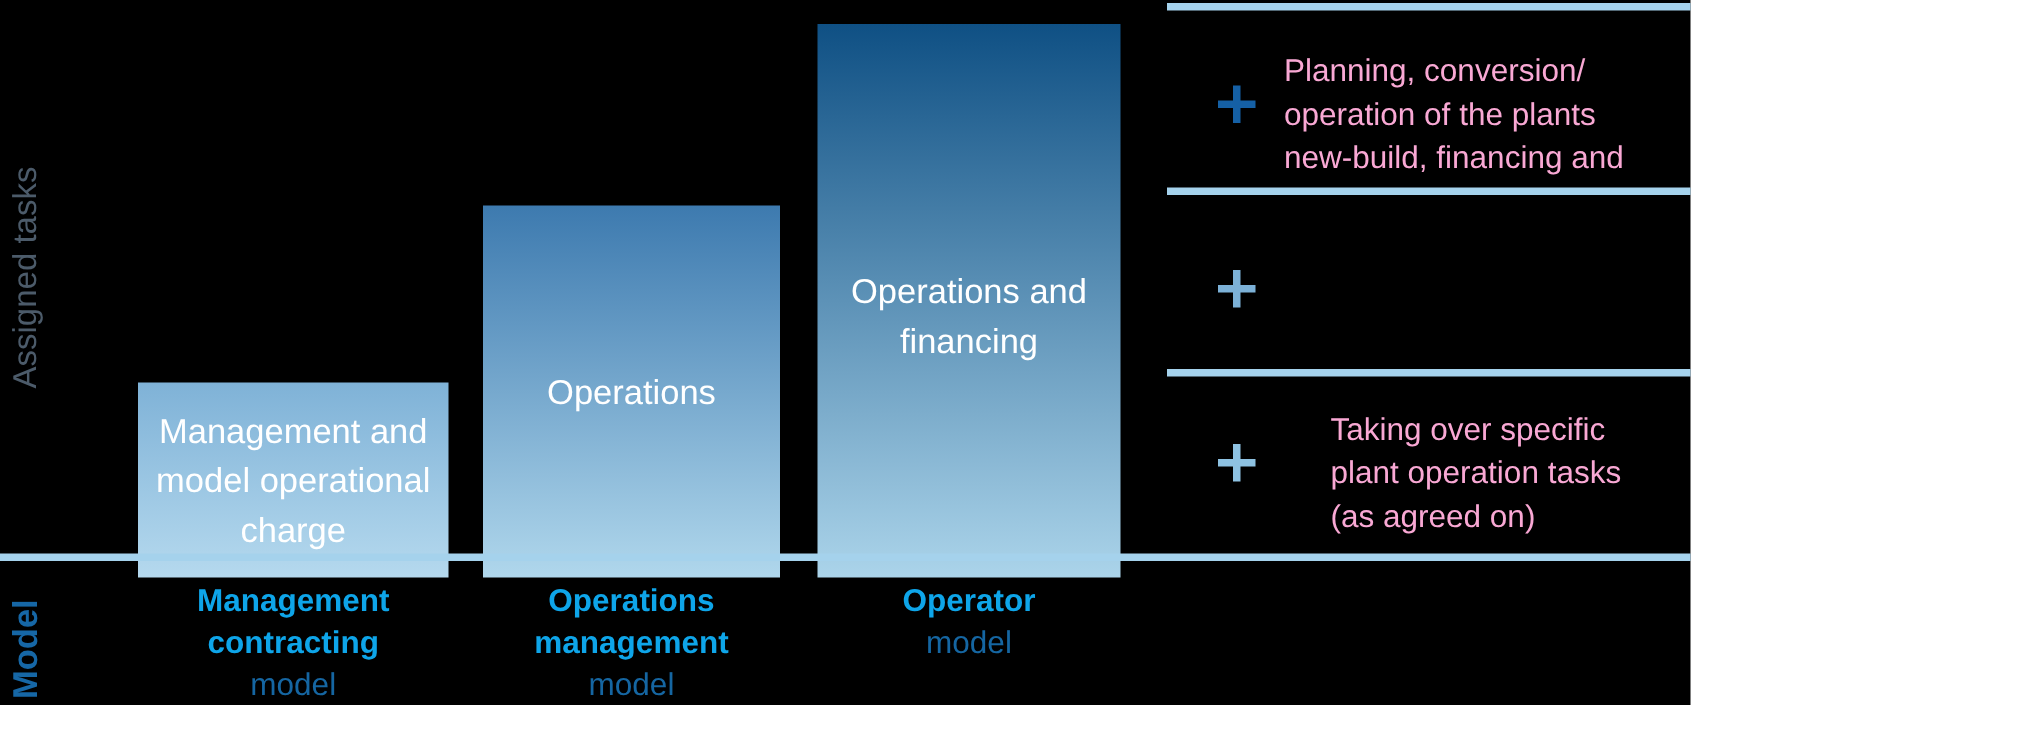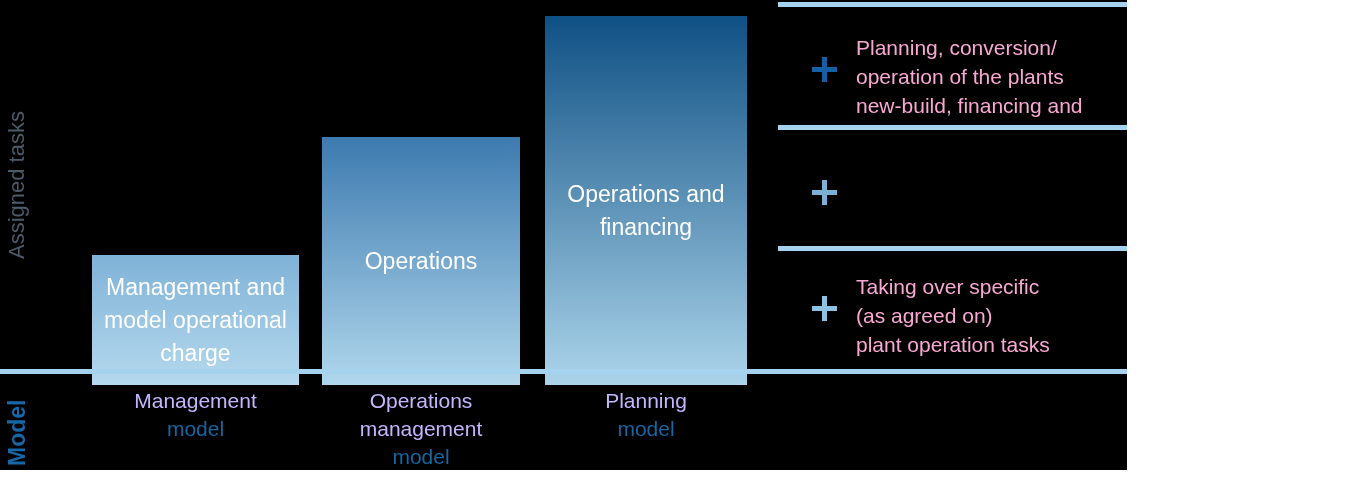--- a/index.html
+++ b/index.html
@@ -25,35 +25,35 @@
         background:linear-gradient(#0f5084,#abd4ea);}
 
   
   .vlabel{position:absolute;writing-mode:vertical-rl;transform:rotate(180deg);
           display:flex;align-items:center;justify-content:center;}
   .vlabel.tasks{left:0px;top:108px;width:34px;height:155px;color:#4c5b6a;font-size:22px;}
   .vlabel.model{left:0px;top:396px;width:34px;height:74px;color:#1667a6;font-size:23px;font-weight:bold;}
 
   
   .xlabel{position:absolute;top:387px;text-align:center;font-size:21px;line-height:28px;color:#0d5695;}
-  .xlabel .b{font-weight:normal;color:#c4b5fd;}
+  .xlabel .b{font-weight:bold;color:#0ea5e9;}
   .xlabel .r{font-weight:normal;color:#1566a2;}
   .xl1{left:92px;width:207px;}
   .xl2{left:322px;width:198px;}
   .xl3{left:545px;width:202px;}
 
   
   .plus{position:absolute;left:812px;width:25px;height:25px;}
   .plus::before{content:"";position:absolute;left:10px;top:0;width:5px;height:25px;background:currentColor;}
   .plus::after{content:"";position:absolute;left:0;top:10px;width:25px;height:5px;background:currentColor;}
   .plus.p1{top:57px;color:#1560a5;}
   .plus.p2{top:180px;color:#7cb1d7;}
   .plus.p3{top:296px;color:#8ec2e2;}
   .note-text{position:absolute;left:856px;width:275px;color:#f9a8d4;font-size:21px;line-height:29px;}
-  .nt1{top:33px;} .nt2{top:164px;} .nt3{top:272px;}
+  .nt1{top:33px;} .nt2{top:164px;} .nt3{top:272px;margin-left:31px;}
 </style>
 </head>
 <body>
 
 <div class="canvas">
   <div class="board">
 
     <div class="vlabel tasks">Assigned tasks</div>
     <div class="vlabel model">Model</div>
 
@@ -86,32 +86,33 @@
       <div>Planning, conversion/</div>
       <div>operation of the plants</div>
       <div>new-build, financing and</div>
     </div>
 
     <span class="plus p2"></span>
 
     <span class="plus p3"></span>
     <div class="note-text nt3">
       <div>Taking over specific</div>
+      <div>plant operation tasks</div>
       <div>(as agreed on)</div>
-      <div>plant operation tasks</div>
     </div>
 
     <div class="xlabel xl1">
       <div class="b">Management</div>
+      <div class="b">contracting</div>
       <div class="r">model</div>
     </div>
     <div class="xlabel xl2">
       <div class="b">Operations</div>
       <div class="b">management</div>
       <div class="r">model</div>
     </div>
     <div class="xlabel xl3">
-      <div class="b">Planning</div>
+      <div class="b">Operator</div>
       <div class="r">model</div>
     </div>
 
   </div>
 </div>
 
 </body></html>

